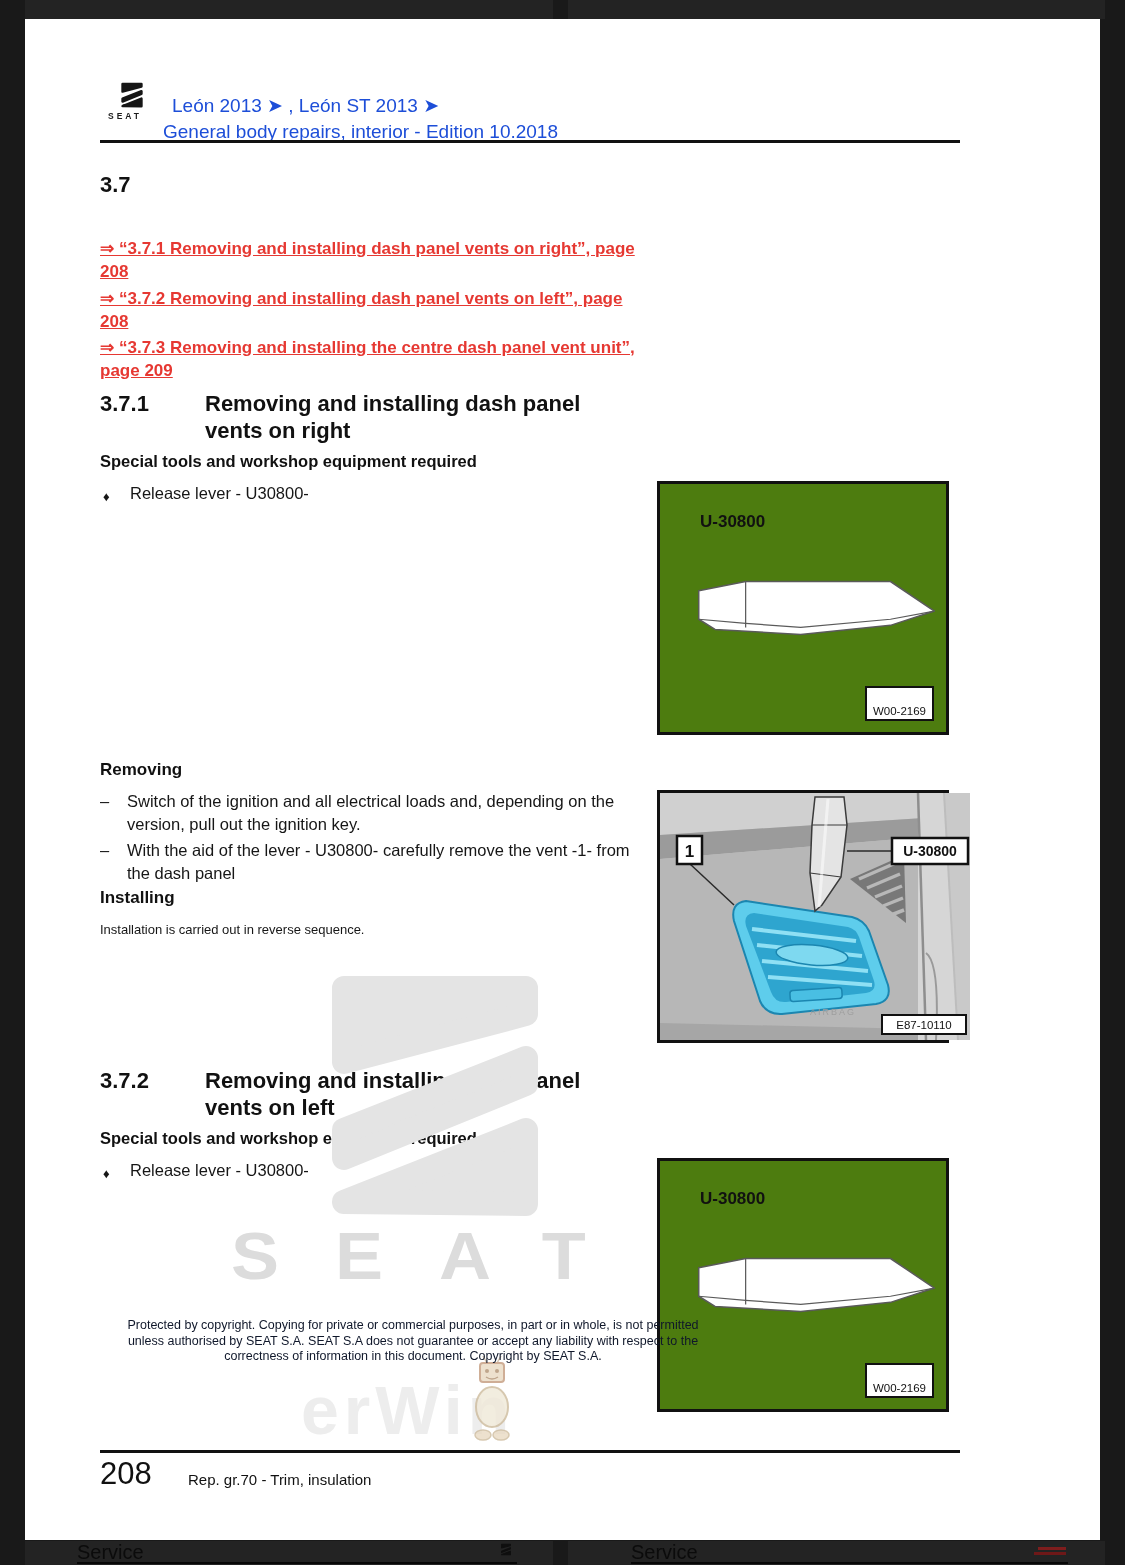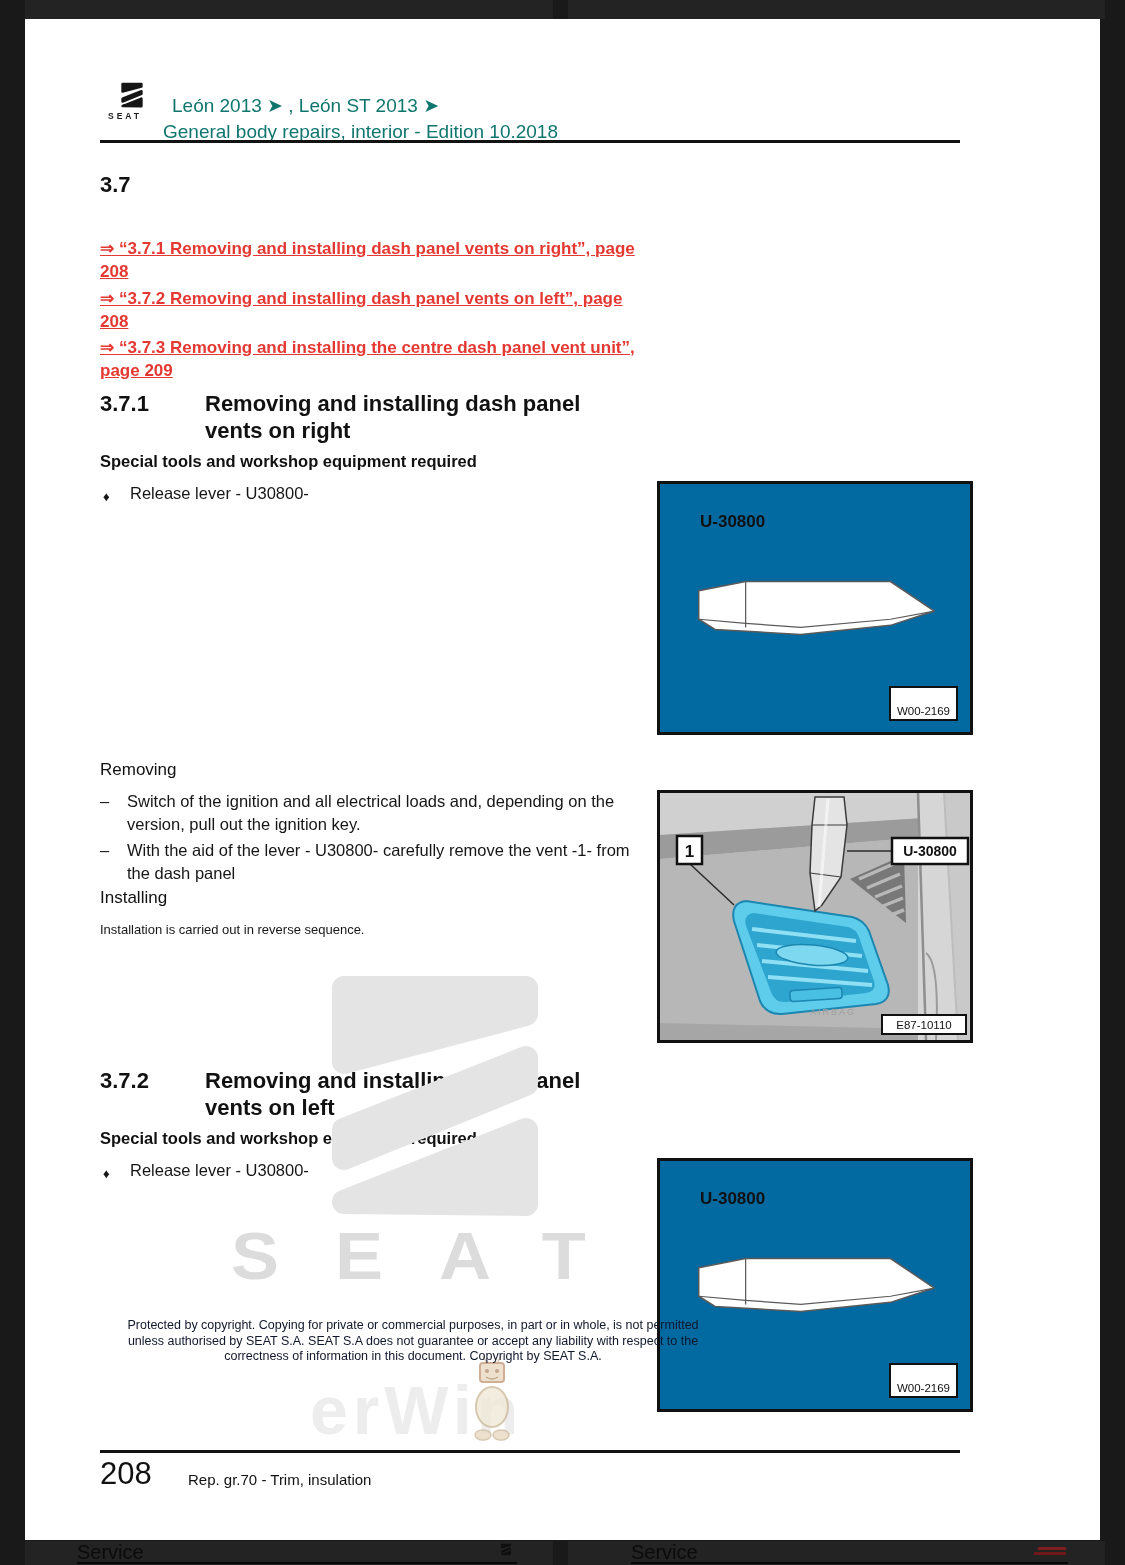--- a/index.html
+++ b/index.html
@@ -8,54 +8,54 @@
     background:#191919;font-family:"Liberation Sans",sans-serif;
   }
   .strip{position:absolute;background:#232323;}
   .page{
     position:absolute;left:25px;top:19px;width:1075px;height:1521px;
     background:#ffffff;z-index:2;
   }
   .abs{position:absolute;}
   
   .brand-word{font-size:8.5px;font-weight:bold;letter-spacing:3px;color:#1c1c1c;}
-  .hdr-line{font-size:19px;color:#0f766e;line-height:26px;}
+  .hdr-line{font-size:19px;color:#1d4ed8;line-height:26px;}
   .rule{background:#121212;height:3px;}
   
   .sec{display:flex;color:#111;font-weight:bold;font-size:22px;line-height:27px;}
   .sec .num{width:105px;flex:none;}
   .sec .ttl{width:400px;}
   .red-link{
     width:548px;color:#e63832;font-size:17px;font-weight:bold;line-height:23px;
     text-decoration:underline;cursor:pointer;
   }
   .bold-line{font-weight:bold;font-size:16.5px;color:#111;}
-  .sub-h{font-weight:normal;font-size:17px;color:#111;}
+  .sub-h{font-weight:bold;font-size:17px;color:#111;}
   .body-row{display:flex;font-size:16.5px;line-height:23px;color:#161616;}
   .body-row .glyph{width:27px;flex:none;}
   .body-row .txt{width:505px;}
   .plain{font-size:13px;color:#161616;line-height:23px;}
   
   .figbox{
-    position:absolute;left:632px;width:316px;border:3px solid #111;
-    background:#0369a1;box-sizing:border-box;z-index:3;
+    position:absolute;left:632px;width:292px;border:3px solid #111;
+    background:#4d7c0f;box-sizing:border-box;z-index:3;
   }
   .fig-label{position:absolute;left:40px;top:28px;font-weight:bold;font-size:17px;color:#111;}
   .fig-code{
     position:absolute;right:12px;bottom:11px;border:2px solid #111;
     font-size:11.5px;color:#111;padding:17px 6px 2px;background:#fff;
   }
   
   .wm{z-index:1;}
   .wm-word{
     font-size:72px;font-weight:bold;letter-spacing:56px;color:#dcdcdc;
     transform:scaleY(0.92);transform-origin:top left;white-space:nowrap;
   }
   .wm-erwin{
-    font-size:68px;font-weight:bold;letter-spacing:5px;color:#ededed;white-space:nowrap;margin-left:9px;
+    font-size:68px;font-weight:bold;letter-spacing:5px;color:#ededed;white-space:nowrap;
   }
   .copyright{
     position:absolute;left:88px;top:1299px;width:600px;text-align:center;
     font-size:12.5px;line-height:15.6px;color:#0f172a;z-index:5;
   }
   
   .pg-num{font-size:31px;color:#111;}
   .pg-chap{font-size:15px;color:#111;}
   
   .frag-title{position:absolute;font-size:20px;color:#0b0b0b;}

